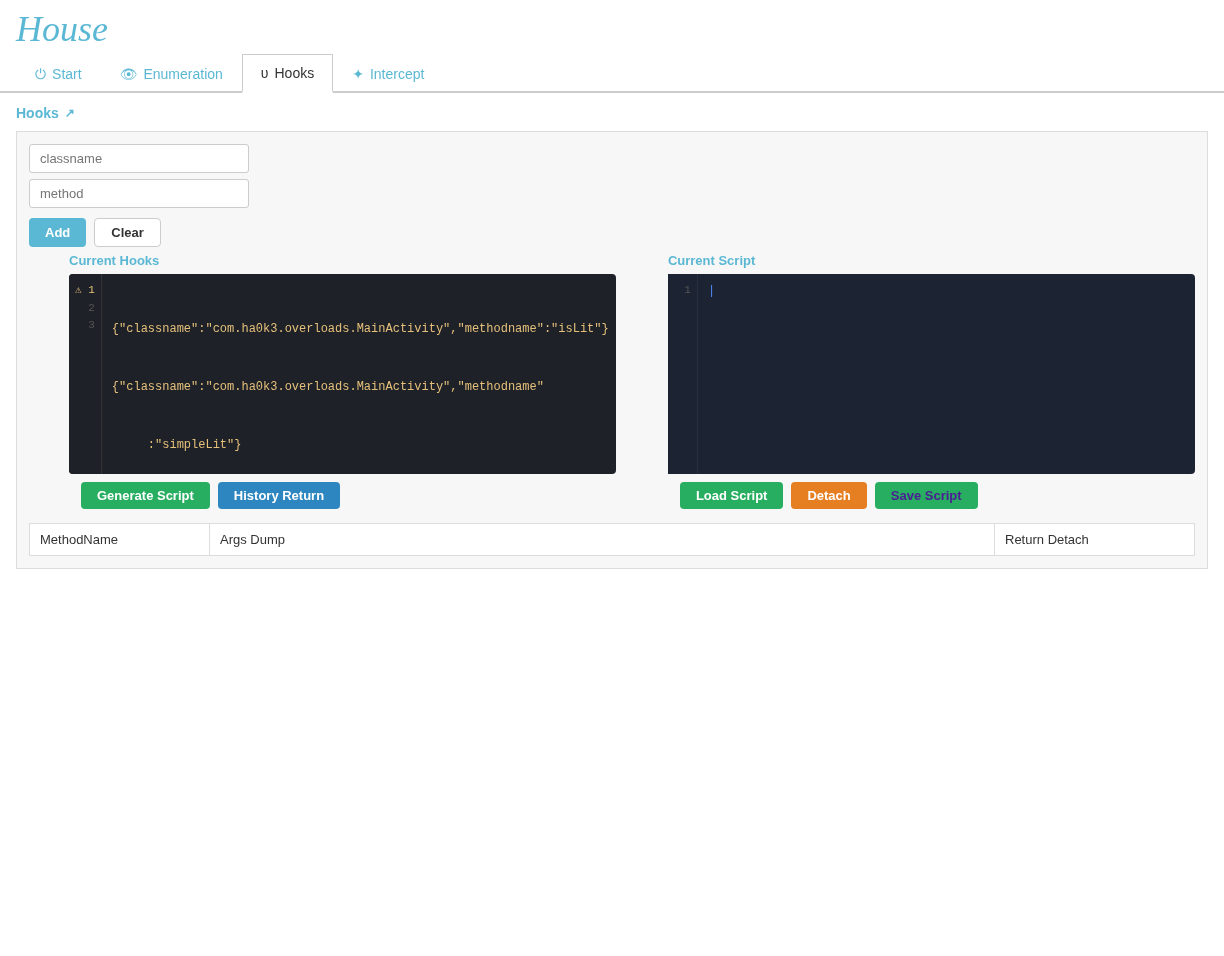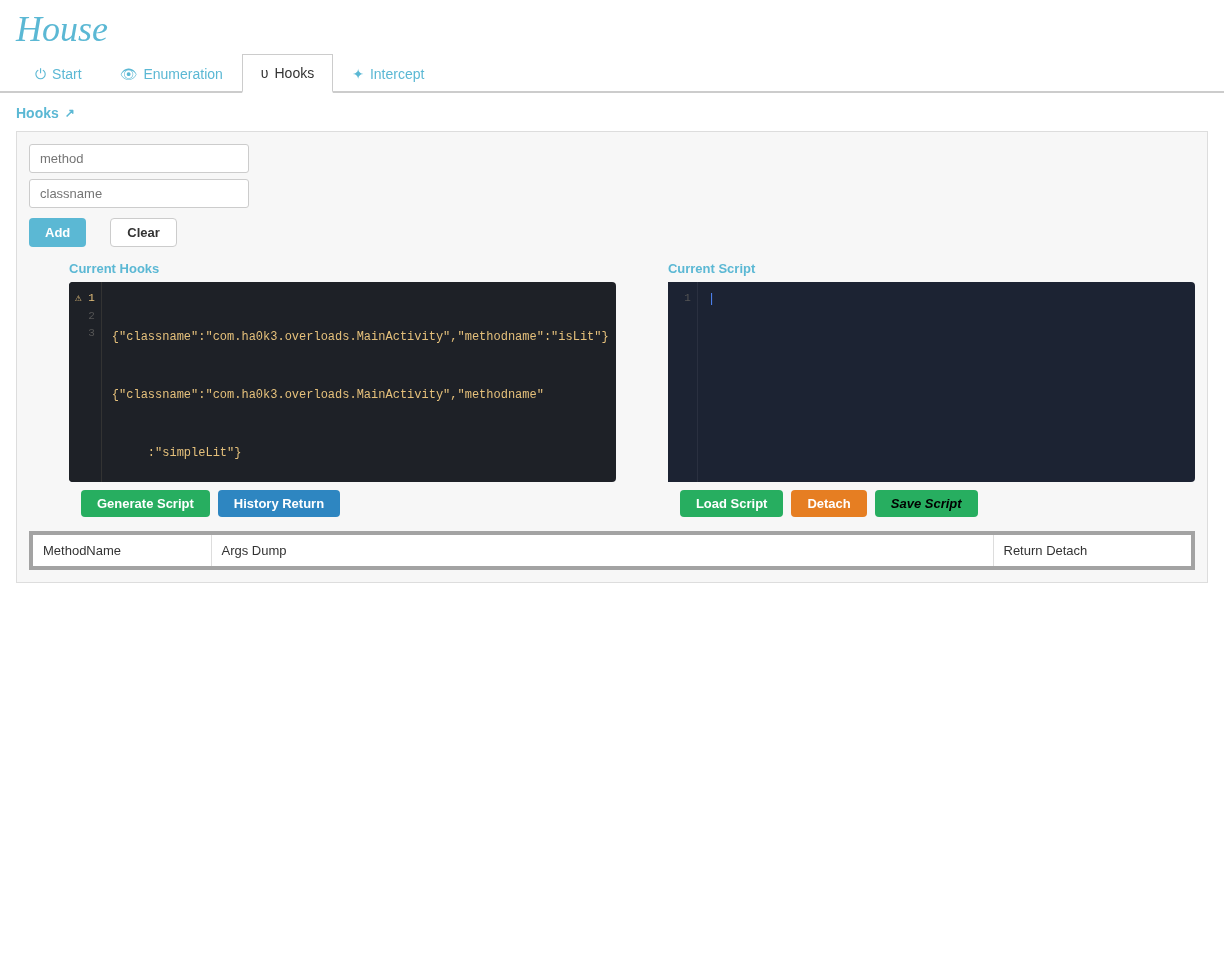--- a/index.html
+++ b/index.html
@@ -71,21 +71,21 @@
     .input-group input {
       width: 220px;
       padding: 6px 10px;
       border: 1px solid #ccc;
       border-radius: 3px;
       font-size: 13px;
       color: #aaa;
       background: #fff;
     }
 
-    .btn-row { display: flex; gap: 24px; margin-bottom: 14px; }
+    .btn-row { display: flex; gap: 8px; margin-bottom: 6px; }
     .btn {
       padding: 6px 16px;
       border: none;
       border-radius: 4px;
       cursor: pointer;
       font-size: 13px;
       font-weight: bold;
     }
     .btn-add { background: #5bb8d4; color: #fff; }
     .btn-clear { background: #fff; color: #333; border: 1px solid #ccc; }
@@ -172,39 +172,39 @@
       color: #528bff;
       animation: blink 1s step-end infinite;
     }
     @keyframes blink { 0%,100%{opacity:1} 50%{opacity:0} }
 
     
     .editor-buttons { display: flex; gap: 8px; margin-top: 8px; padding-left: 12px; }
     .btn-green { background: #27ae60; color: #fff; }
     .btn-teal { background: #2e86c1; color: #fff; }
     .btn-orange { background: #e67e22; color: #fff; }
-    .btn-save { background: #27ae60; color: #000000; font-style: italic; }
+    .btn-save { background: #27ae60; color: #4c1d95; }
 
     
     .output-section { margin-top: 14px; }
     .output-heading {
       font-size: 13px;
       color: #5bb8d4;
       font-weight: bold;
       margin-bottom: 6px;
       display: flex;
       align-items: center;
       gap: 6px;
     }
     .close-icon { color: #e74c3c; cursor: pointer; font-size: 12px; }
 
     .output-table {
       width: 100%;
       border-collapse: collapse;
-      border: 4px solid #a3a3a3;
+      border: 1px solid #a3a3a3;
     }
     .output-table th {
       text-align: left;
       padding: 8px 10px;
       border: 1px solid #ddd;
       background: #fff;
       font-weight: normal;
       font-size: 13px;
       color: #333;
     }
@@ -239,22 +239,22 @@
 <div class="main-content">
 
   <div class="section-heading">
     <span>Hooks</span>
     <span class="expand-icon">↗</span>
   </div>
 
   <div class="hooks-panel">
 
     <div class="input-group">
+      <input type="text" placeholder="classname" style="">
       <input type="text" placeholder="method" style="">
-      <input type="text" placeholder="classname" style="">
     </div>
     <div class="btn-row">
       <button class="btn btn-add">Add</button>
       <button class="btn btn-clear">Clear</button>
     </div>
 
     <div class="editors-row">
 
       <div class="editor-panel">
         <div class="editor-label">Current Hooks</div>

